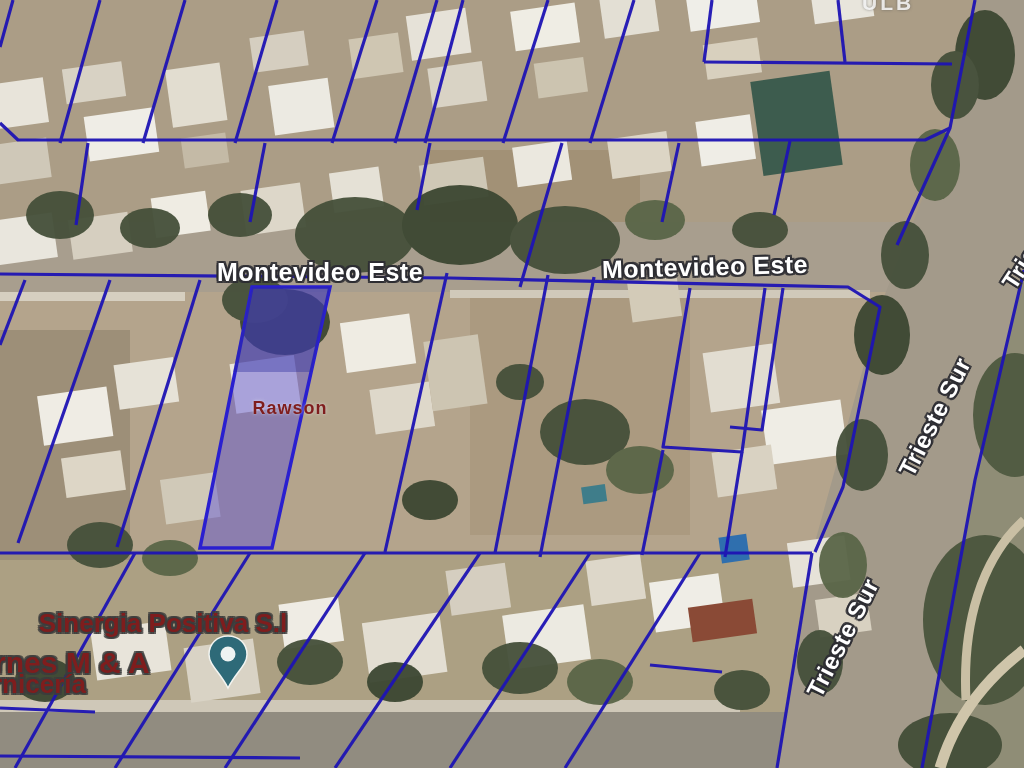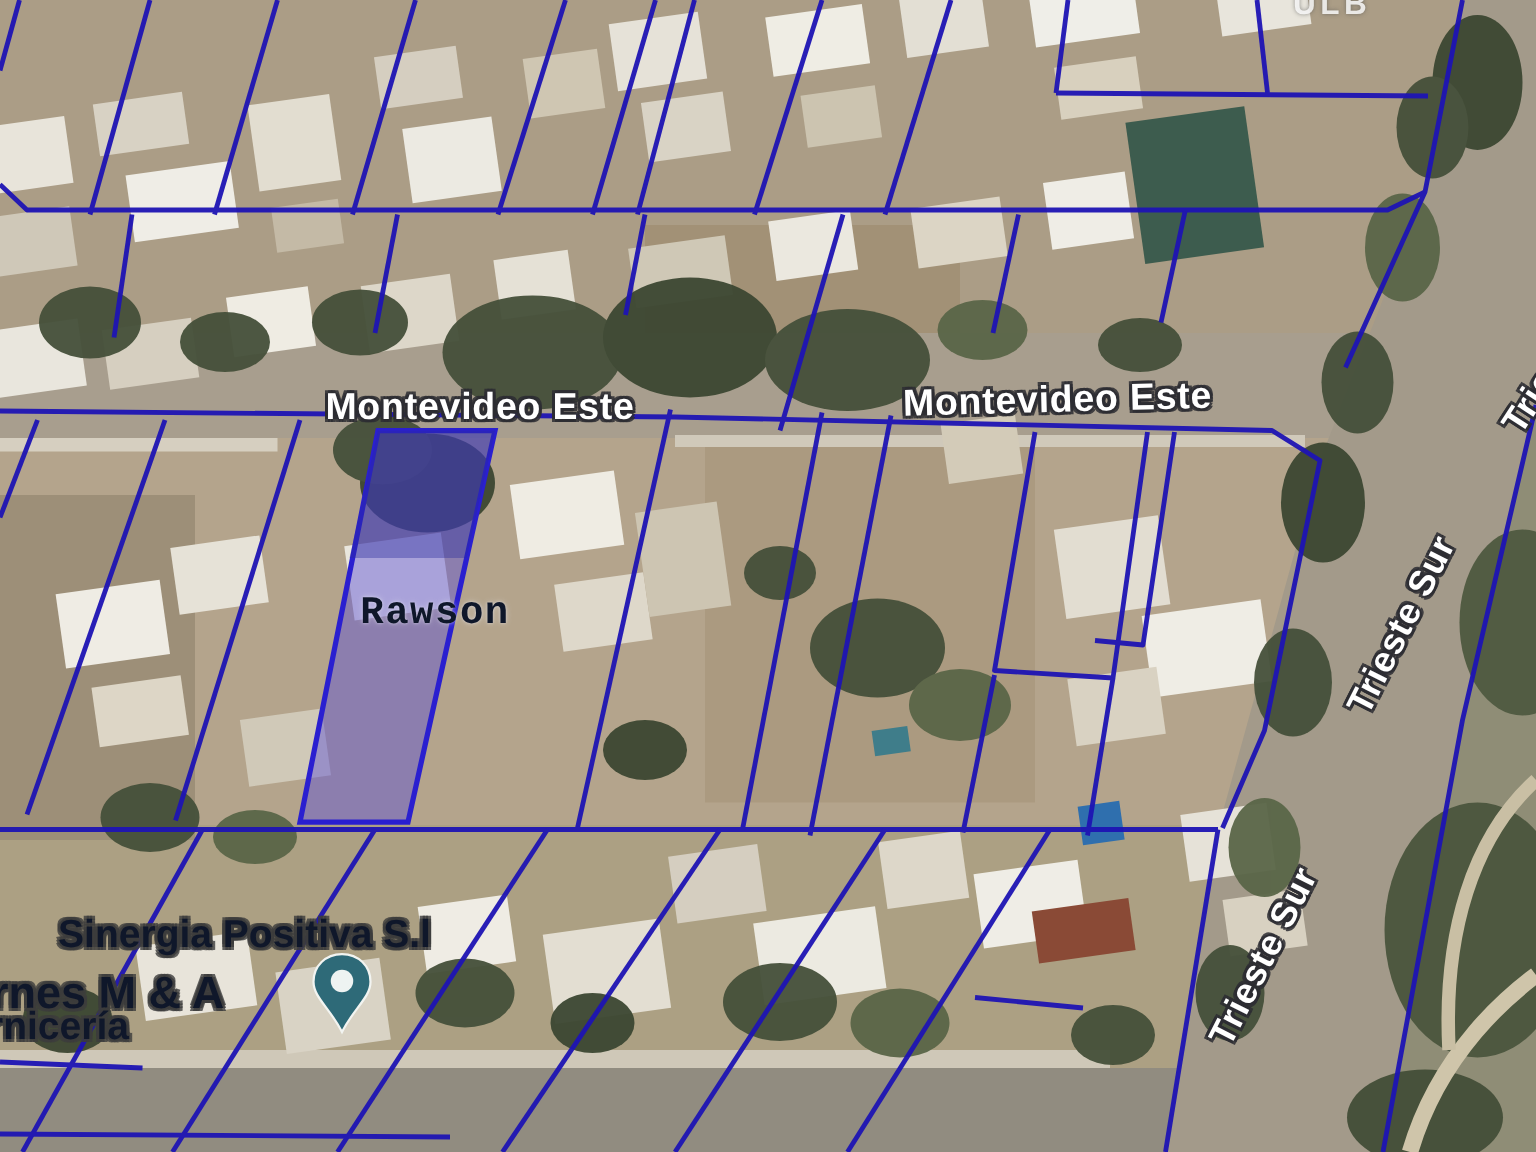--- a/index.html
+++ b/index.html
@@ -11,30 +11,29 @@
   .stage svg{position:absolute;left:0;top:0;}
   .label{position:absolute;white-space:nowrap;transform:translate(-50%,-50%);}
   .road-label{
     color:#ffffff;font-weight:bold;font-size:25px;letter-spacing:.5px;
     text-shadow:-2px -2px 0 rgba(45,45,50,.85),2px -2px 0 rgba(45,45,50,.85),
                 -2px 2px 0 rgba(45,45,50,.85),2px 2px 0 rgba(45,45,50,.85),
                 0 -2px 0 rgba(45,45,50,.85),0 2px 0 rgba(45,45,50,.85),
                 -2px 0 0 rgba(45,45,50,.85),2px 0 0 rgba(45,45,50,.85);
   }
   .poi-label{
-    color:#0f172a;font-weight:bold;font-size:26px;
+    color:#7f1d1d;font-weight:bold;font-size:26px;
     text-shadow:-2px -2px 0 rgba(60,60,60,.8),2px -2px 0 rgba(60,60,60,.8),
                 -2px 2px 0 rgba(60,60,60,.8),2px 2px 0 rgba(60,60,60,.8),
                 0 -2px 0 rgba(60,60,60,.8),0 2px 0 rgba(60,60,60,.8),
                 -2px 0 0 rgba(60,60,60,.8),2px 0 0 rgba(60,60,60,.8);
   }
   .locality-label{
-    color:#0f172a;font-weight:bold;font-size:26px;letter-spacing:1px;
+    color:#7f1d1d;font-weight:bold;font-size:18px;letter-spacing:1px;
     text-shadow:0 0 2px rgba(235,235,245,.55),0 0 5px rgba(235,235,245,.4);
-    font-family:Liberation Mono, monospace;
   }
   .rot-street{transform:translate(-50%,-50%) rotate(-63deg);}
   .edge-left{transform:translate(0,-50%);} 
   .partial-top{
     position:absolute;color:rgba(255,255,255,.82);font-weight:bold;
     font-size:21px;letter-spacing:3px;
     text-shadow:0 0 3px rgba(80,80,80,.6);
   }
 </style>
 </head>

